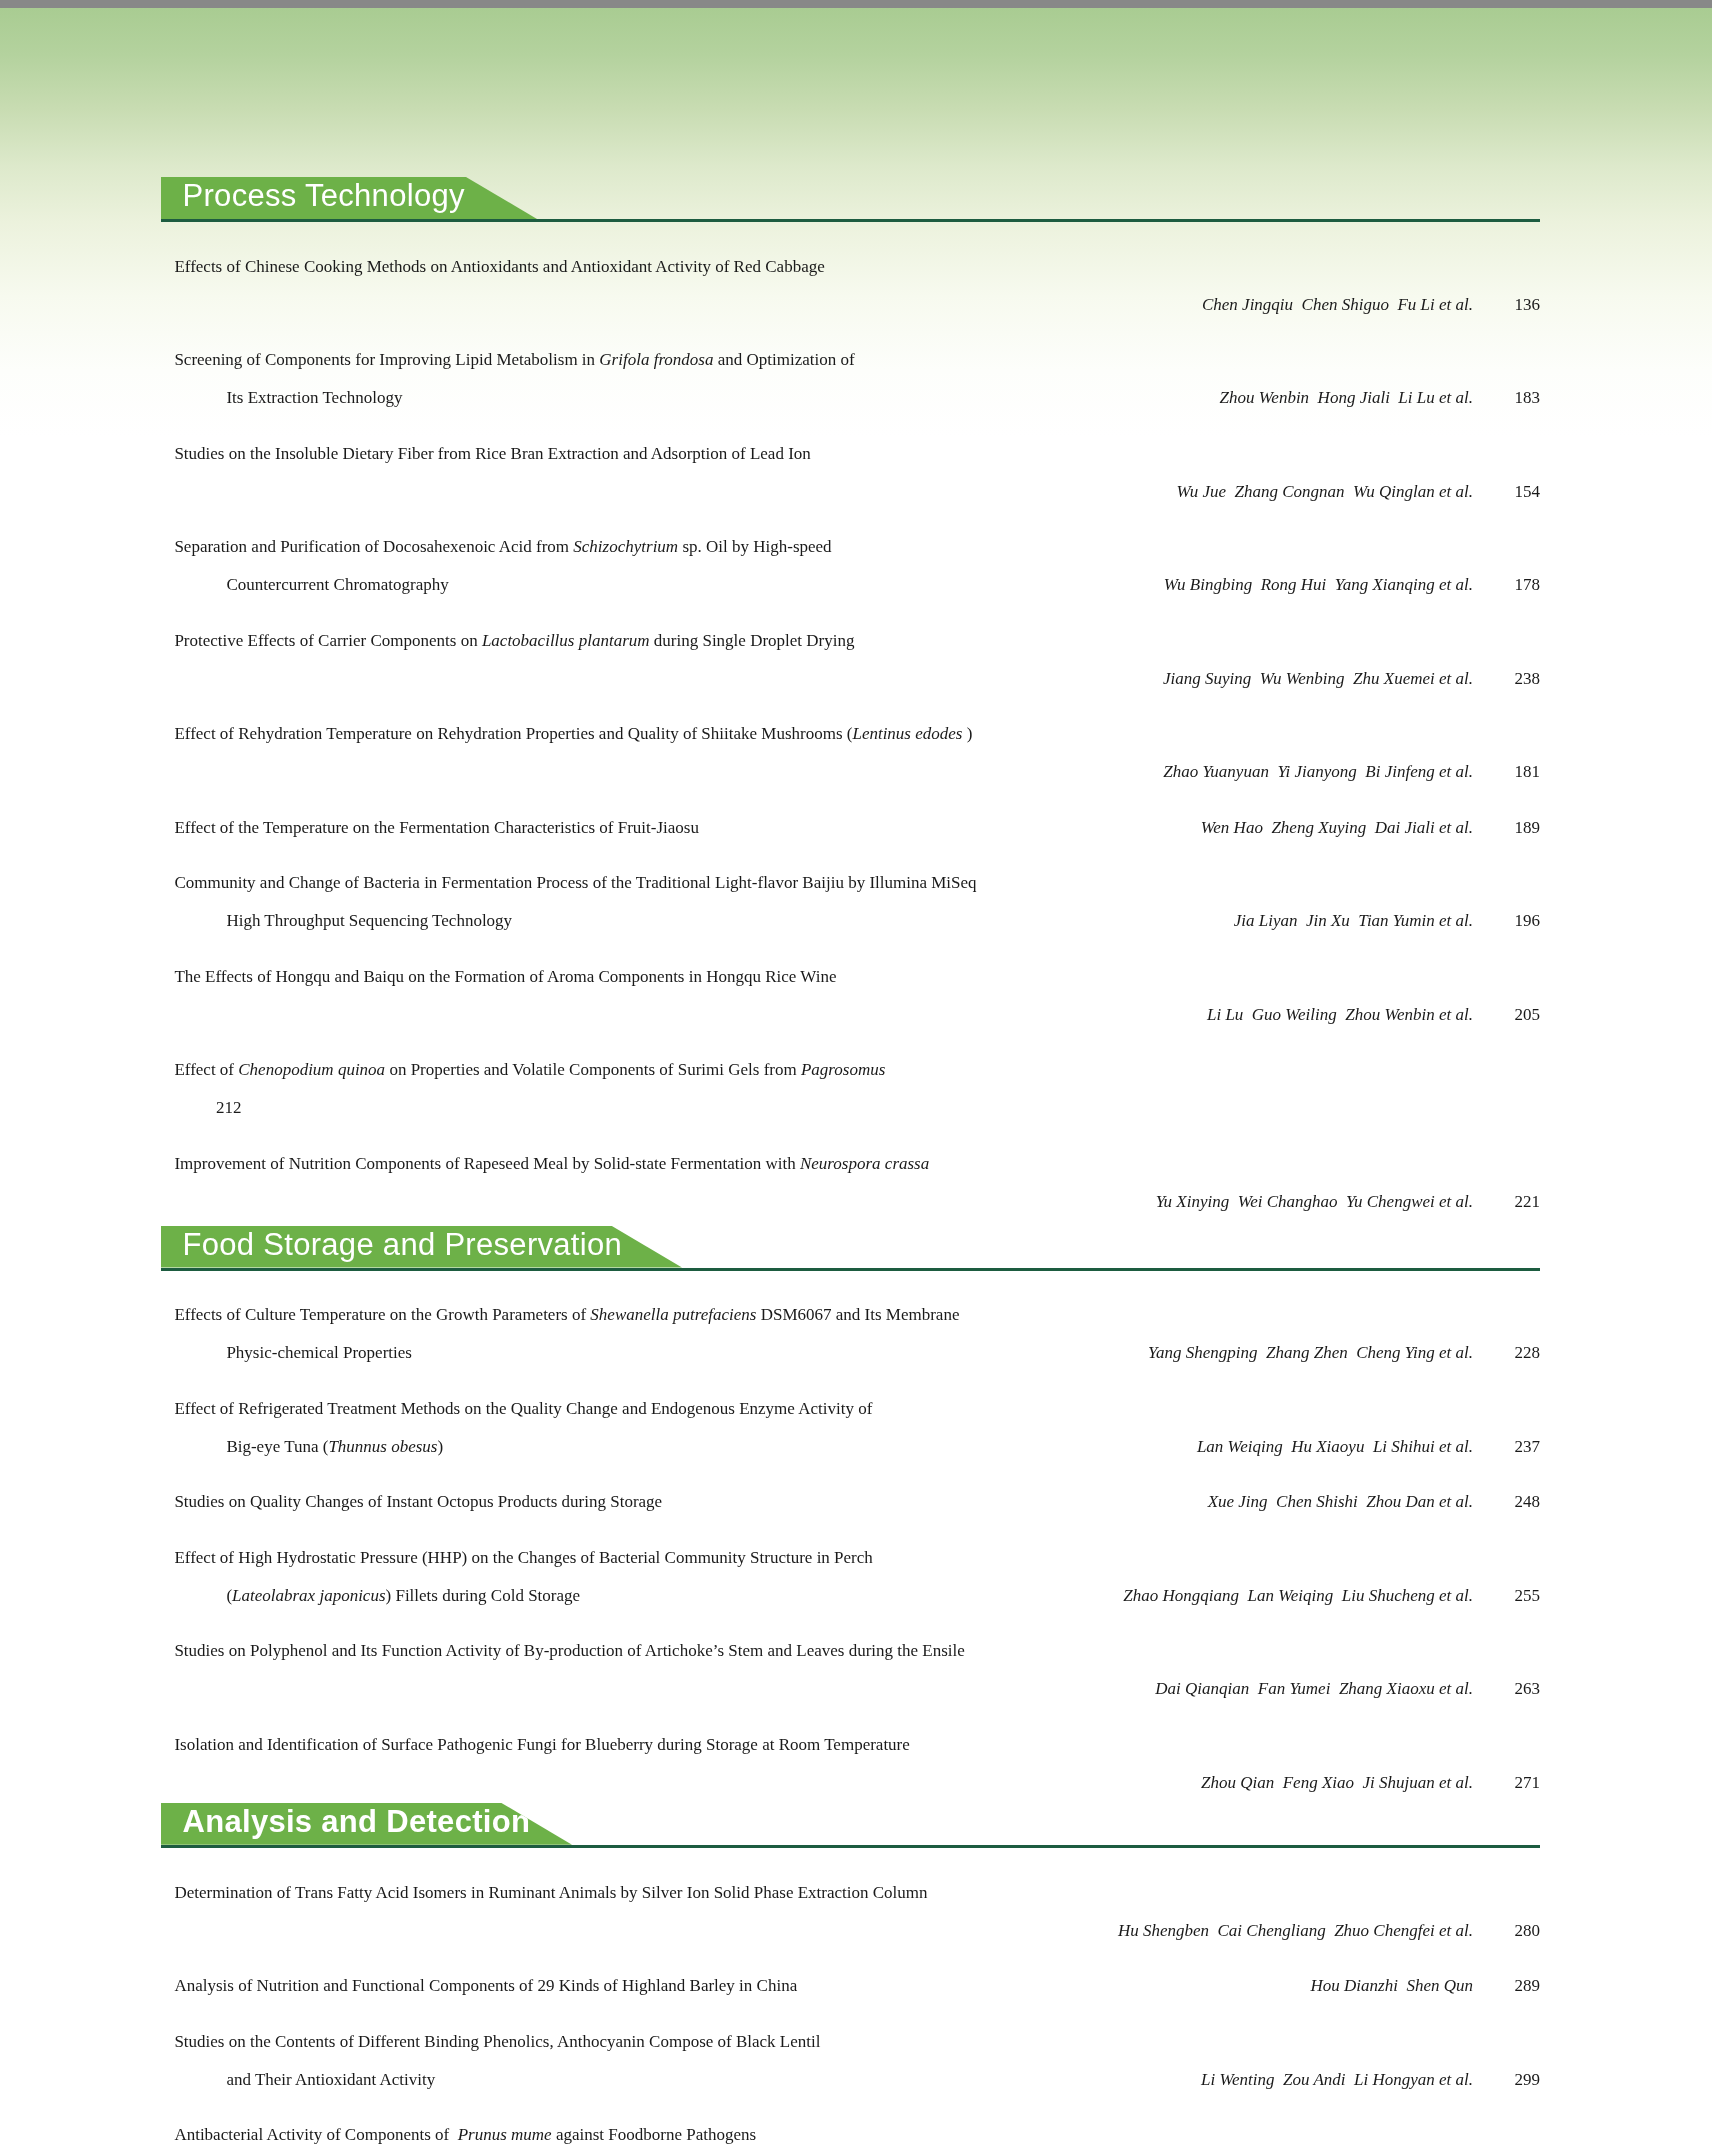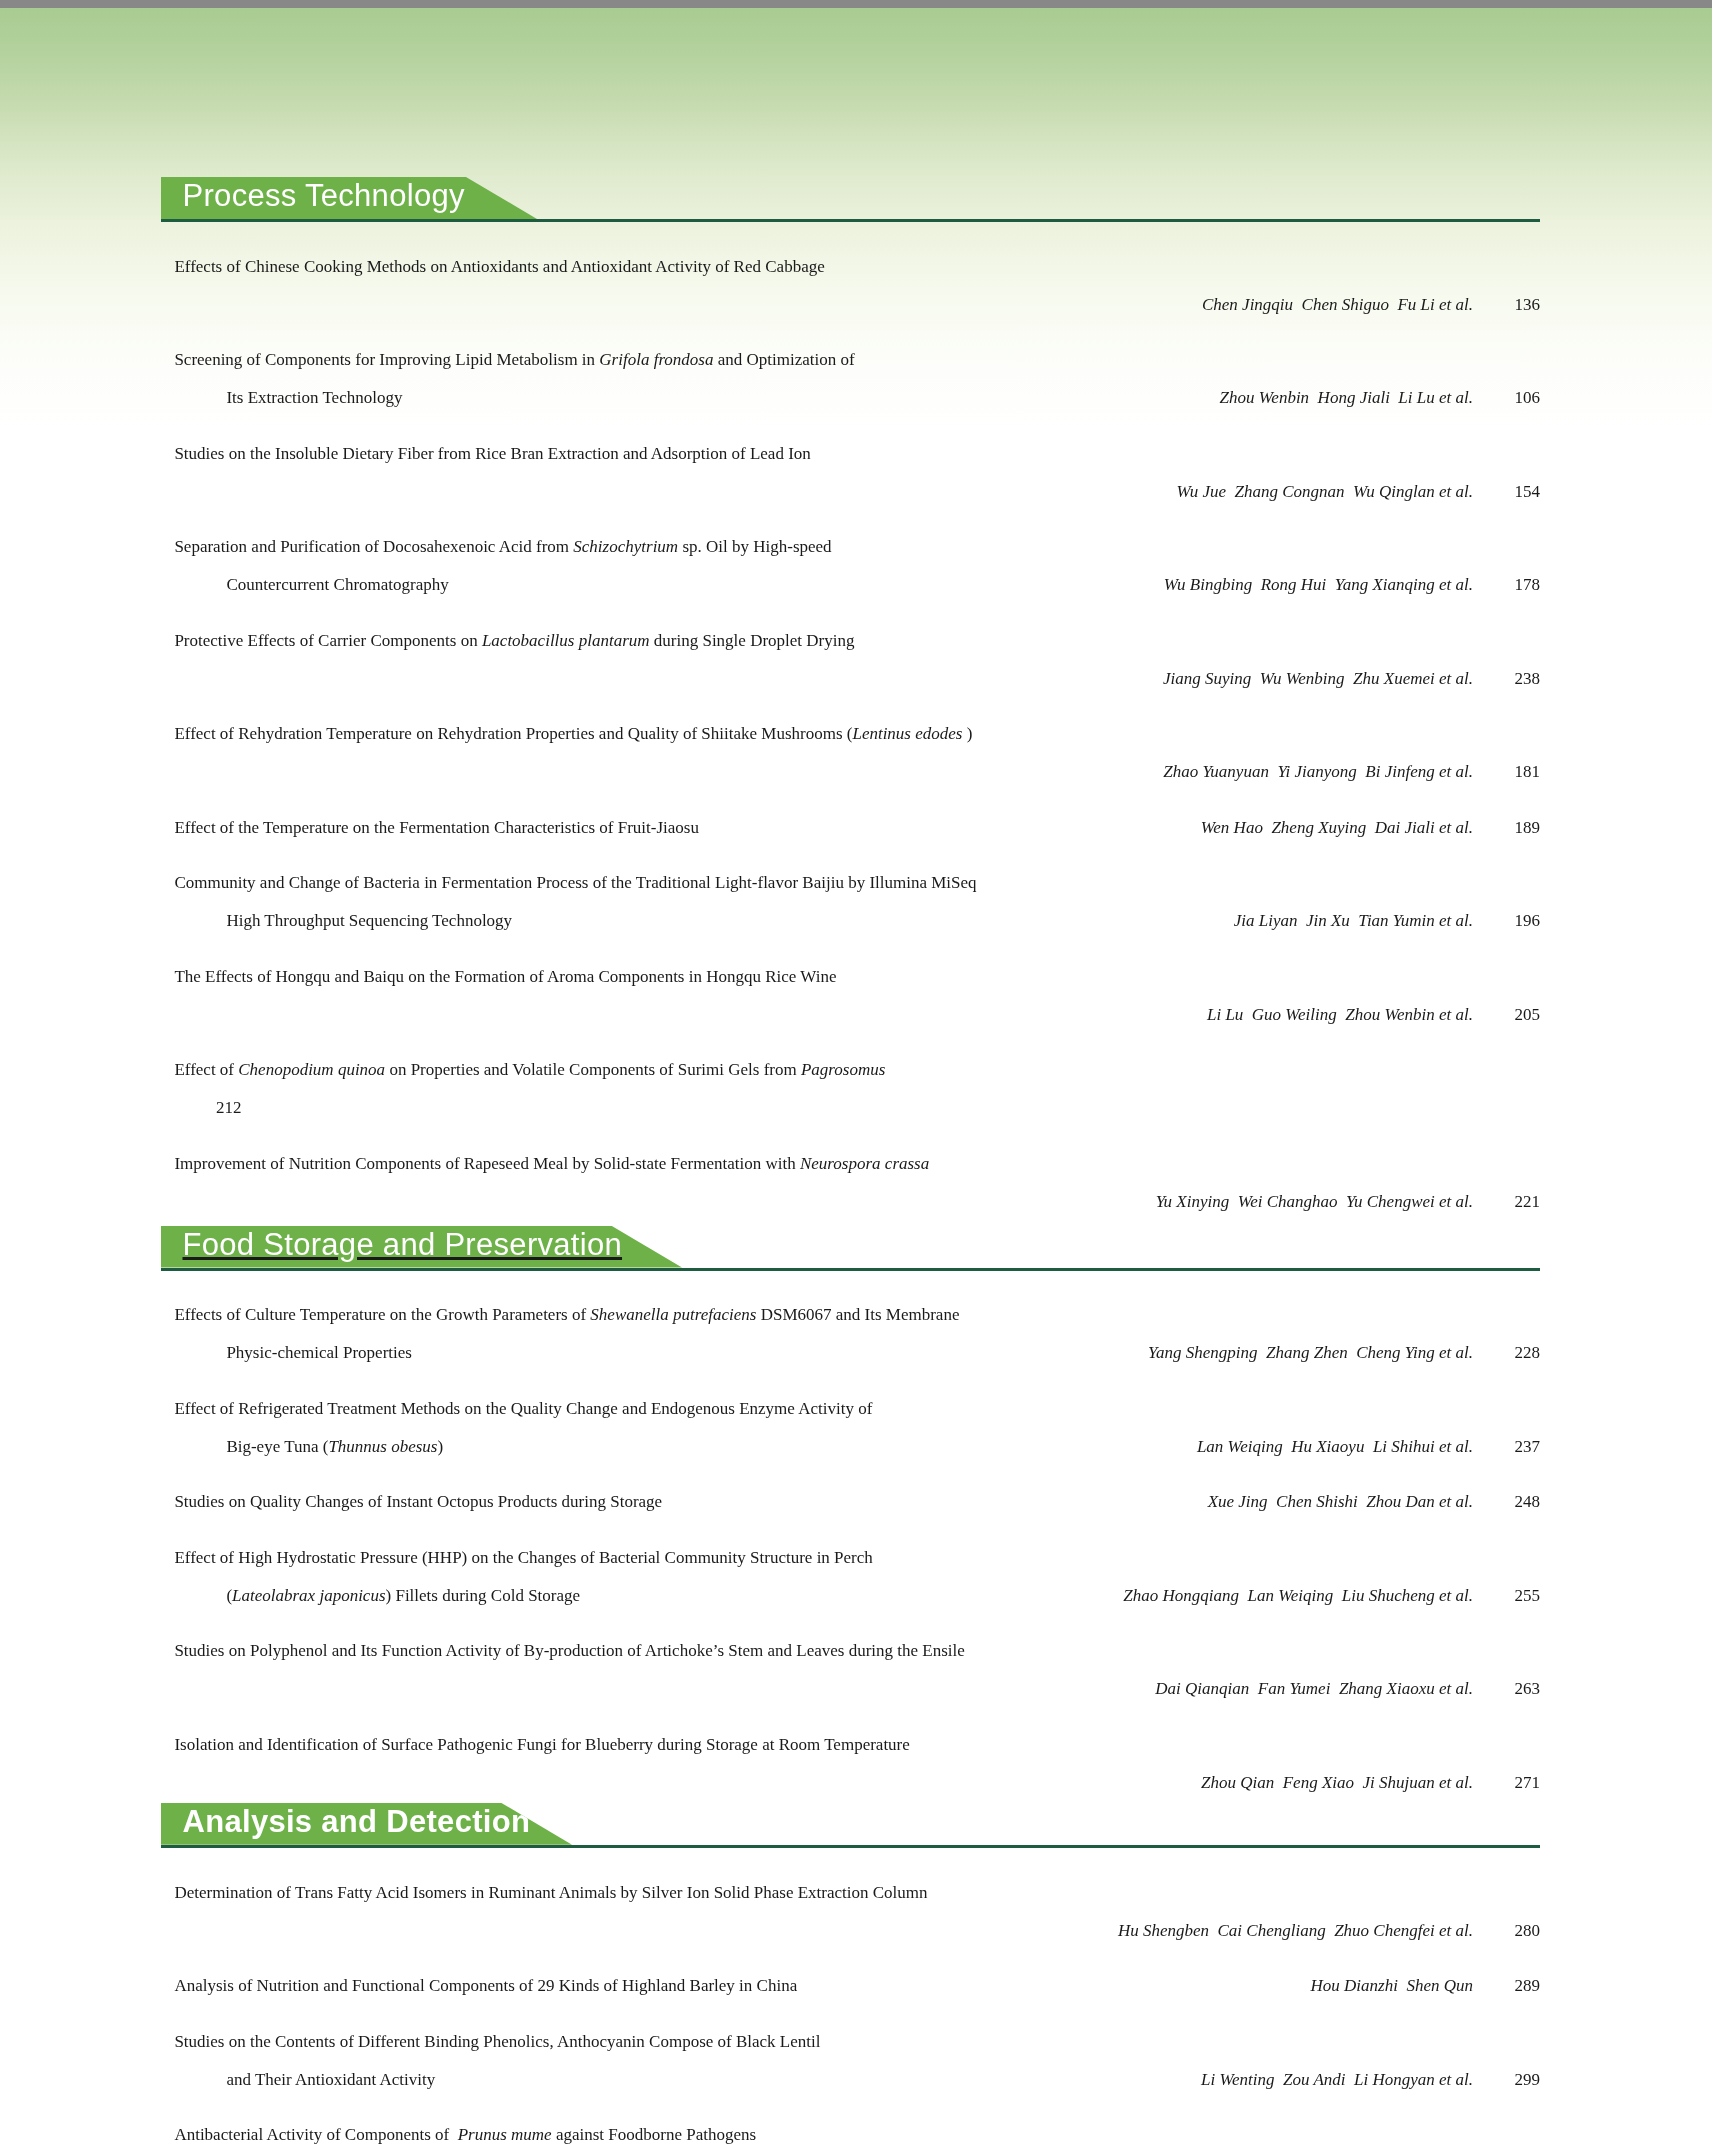--- a/index.html
+++ b/index.html
@@ -23,21 +23,21 @@
   .s1 .banner-row{margin-top:4.7px;}
   .s2 .banner-row{margin-top:0.7px;}
   .banner{
     height:42px;
     display:flex;align-items:center;
     box-sizing:border-box;
     padding-left:21.5px;
     clip-path:polygon(0 0, calc(100% - 71px) 0, 100% 100%, 0 100%);
   }
   .s0 .banner{width:376px;}
-  .s1 .banner{width:521px;text-decoration:underline;}
+  .s1 .banner{width:521px;}
   .s2 .banner{width:411px;font-weight:bold;}
   .banner-label{
     font-family:"Liberation Sans", sans-serif;
     font-size:31px;
     color:#ffffff;
     letter-spacing:0.3px;
     padding-bottom:3.4px;
     white-space:pre;
   }
   .rule{height:3.4px;width:100%;}
@@ -71,21 +71,21 @@
       <div class="rule" style="background: rgb(29, 92, 64);"></div>
     </div>
     <div class="entries">
   <article class="entry">
             <div class="line"><span class="seg">Effects of Chinese Cooking Methods on Antioxidants and Antioxidant Activity of Red Cabbage</span></div>
             <div class="line authors-line"><span class="authors">Chen Jingqiu  Chen Shiguo  Fu Li et al.</span><span class="page-no">136</span></div>
           </article>
 
   <article class="entry">
             <div class="line"><span class="seg">Screening of Components for Improving Lipid Metabolism in </span><span class="seg i">Grifola frondosa</span><span class="seg"> and Optimization of</span></div>
-            <div class="line cont"><span class="seg">Its Extraction Technology</span><span class="authors">Zhou Wenbin  Hong Jiali  Li Lu et al.</span><span class="page-no">106</span></div>
+            <div class="line cont"><span class="seg">Its Extraction Technology</span><span class="authors">Zhou Wenbin  Hong Jiali  Li Lu et al.</span><span class="page-no">183</span></div>
           </article>
 
   <article class="entry">
             <div class="line"><span class="seg">Studies on the Insoluble Dietary Fiber from Rice Bran Extraction and Adsorption of Lead Ion</span></div>
             <div class="line authors-line"><span class="authors">Wu Jue  Zhang Congnan  Wu Qinglan et al.</span><span class="page-no">154</span></div>
           </article>
 
   <article class="entry">
             <div class="line"><span class="seg">Separation and Purification of Docosahexenoic Acid from </span><span class="seg i">Schizochytrium</span><span class="seg"> sp. Oil by High-speed</span></div>
             <div class="line cont"><span class="seg">Countercurrent Chromatography</span><span class="authors">Wu Bingbing  Rong Hui  Yang Xianqing et al.</span><span class="page-no">178</span></div>

